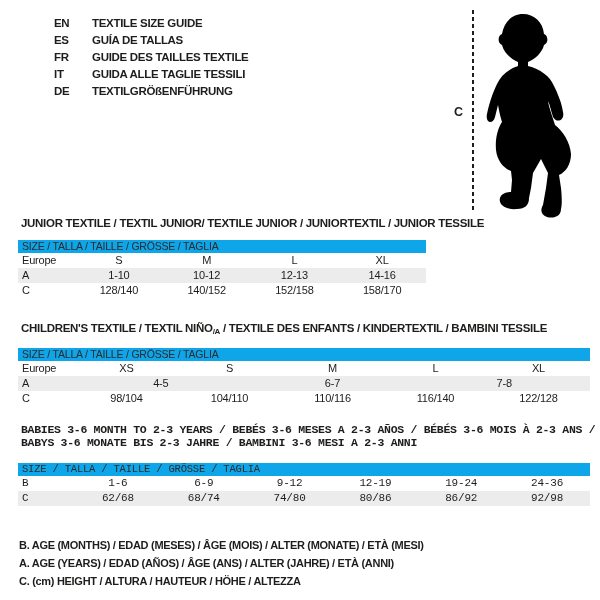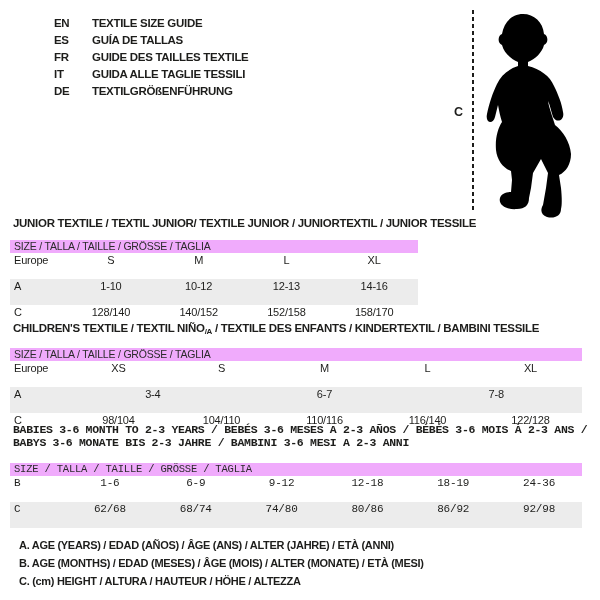--- a/index.html
+++ b/index.html
@@ -21,31 +21,31 @@
 
   
   .figure-line {
     position:absolute; left:472px; top:10px; width:2px; height:202px;
     background:repeating-linear-gradient(to bottom, #1d1d1b 0 4px, transparent 4px 7px);
   }
   .figure-c { position:absolute; left:454px; top:105px; font-weight:bold; font-size:12.5px; }
   .baby-svg { position:absolute; left:485px; top:12px; }
 
   
-  .table-section { position:absolute; left:10px; }
+  .table-section { position:absolute; left:18px; }
   .tbl-title {
     font-weight:bold; font-size:11.5px; line-height:13px; letter-spacing:-0.3px;
     white-space:nowrap; margin-left:3px;
   }
   .tbl-title .sub { font-size:8px; vertical-align:-2px; }
   .size-bar {
-    background:#f0abfc; height:13px; line-height:13px;
+    background:#0ea5e9; height:13px; line-height:13px;
     font-size:10.5px; letter-spacing:-0.2px; padding-left:4px; color:#2b2b2b;
   }
-  .trow { display:flex; height:26px; line-height:15.5px; font-size:11px; letter-spacing:-0.2px; }
+  .trow { display:flex; height:15px; line-height:15.5px; font-size:11px; letter-spacing:-0.2px; }
   .trow .lbl { width:57px; padding-left:4px; box-sizing:border-box; }
   .trow .cell { flex:1; text-align:center; }
   .row-alt { background:#ececec; }
   .gap10 { margin-top:10px; }
   .gap14 { margin-top:14px; }
 
   
   .footnotes { position:absolute; left:19px; top:536px; }
   .footnote {
     font-weight:bold; font-size:11px; line-height:18px; letter-spacing:-0.3px; white-space:nowrap;
@@ -148,21 +148,21 @@
     <div class="trow">
       <span class="lbl">Europe</span>
       <span class="cell">XS</span>
       <span class="cell">S</span>
       <span class="cell">M</span>
       <span class="cell">L</span>
       <span class="cell">XL</span>
     </div>
     <div class="trow row-alt">
       <span class="lbl">A</span>
-      <span class="cell">3-4</span>
+      <span class="cell">4-5</span>
       <span class="cell">6-7</span>
       <span class="cell">7-8</span>
     </div>
     <div class="trow">
       <span class="lbl">C</span>
       <span class="cell">98/104</span>
       <span class="cell">104/110</span>
       <span class="cell">110/116</span>
       <span class="cell">116/140</span>
       <span class="cell">122/128</span>
@@ -171,34 +171,34 @@
 
   <div class="table-section" style="top:423px; width:572px;font-family:Liberation Mono, monospace;">
     <div class="tbl-title">BABIES 3-6 MONTH TO 2-3 YEARS / BEBÉS 3-6 MESES A 2-3 AÑOS / BÉBÉS 3-6 MOIS À 2-3 ANS /</div>
     <div class="tbl-title">BABYS 3-6 MONATE BIS 2-3 JAHRE / BAMBINI 3-6 MESI A 2-3 ANNI</div>
     <div class="size-bar gap14">SIZE / TALLA / TAILLE / GRÖSSE / TAGLIA</div>
     <div class="trow">
       <span class="lbl">B</span>
       <span class="cell">1-6</span>
       <span class="cell">6-9</span>
       <span class="cell">9-12</span>
-      <span class="cell">12-18</span>
-      <span class="cell">18-19</span>
+      <span class="cell">12-19</span>
+      <span class="cell">19-24</span>
       <span class="cell">24-36</span>
     </div>
     <div class="trow row-alt">
       <span class="lbl">C</span>
       <span class="cell">62/68</span>
       <span class="cell">68/74</span>
       <span class="cell">74/80</span>
       <span class="cell">80/86</span>
       <span class="cell">86/92</span>
       <span class="cell">92/98</span>
     </div>
   </div>
 
   <div class="footnotes">
+    <div class="footnote">B. AGE (MONTHS) / EDAD (MESES) / ÂGE (MOIS) / ALTER (MONATE) / ETÀ (MESI)</div>
     <div class="footnote">A. AGE (YEARS) / EDAD (AÑOS) / ÂGE (ANS) / ALTER (JAHRE) / ETÀ (ANNI)</div>
-    <div class="footnote">B. AGE (MONTHS) / EDAD (MESES) / ÂGE (MOIS) / ALTER (MONATE) / ETÀ (MESI)</div>
     <div class="footnote">C. (cm) HEIGHT / ALTURA / HAUTEUR / HÖHE / ALTEZZA</div>
   </div>
 
 </div>
 
 </body></html>

